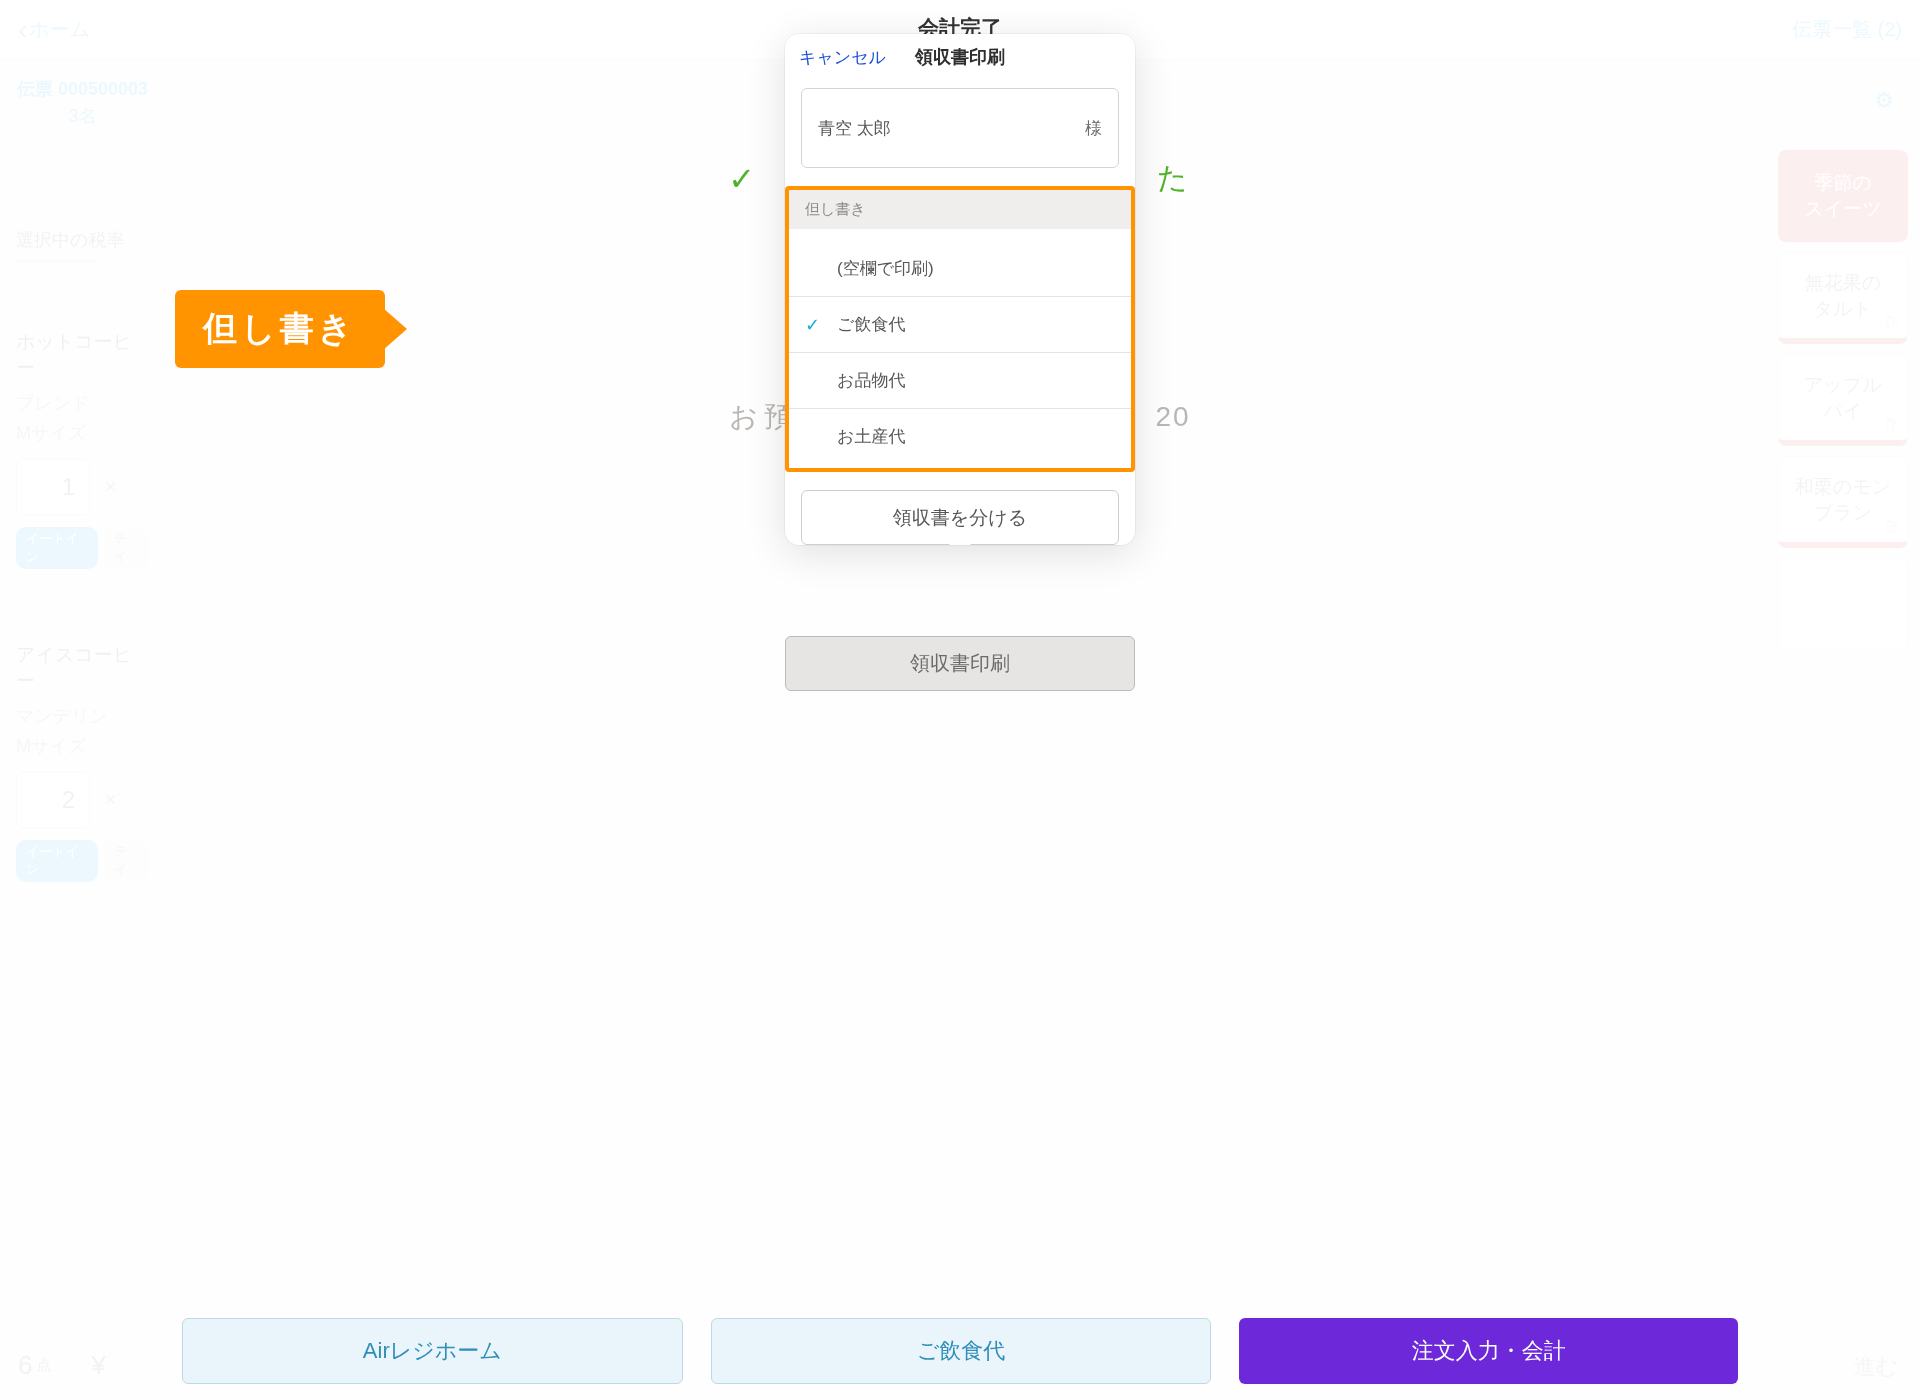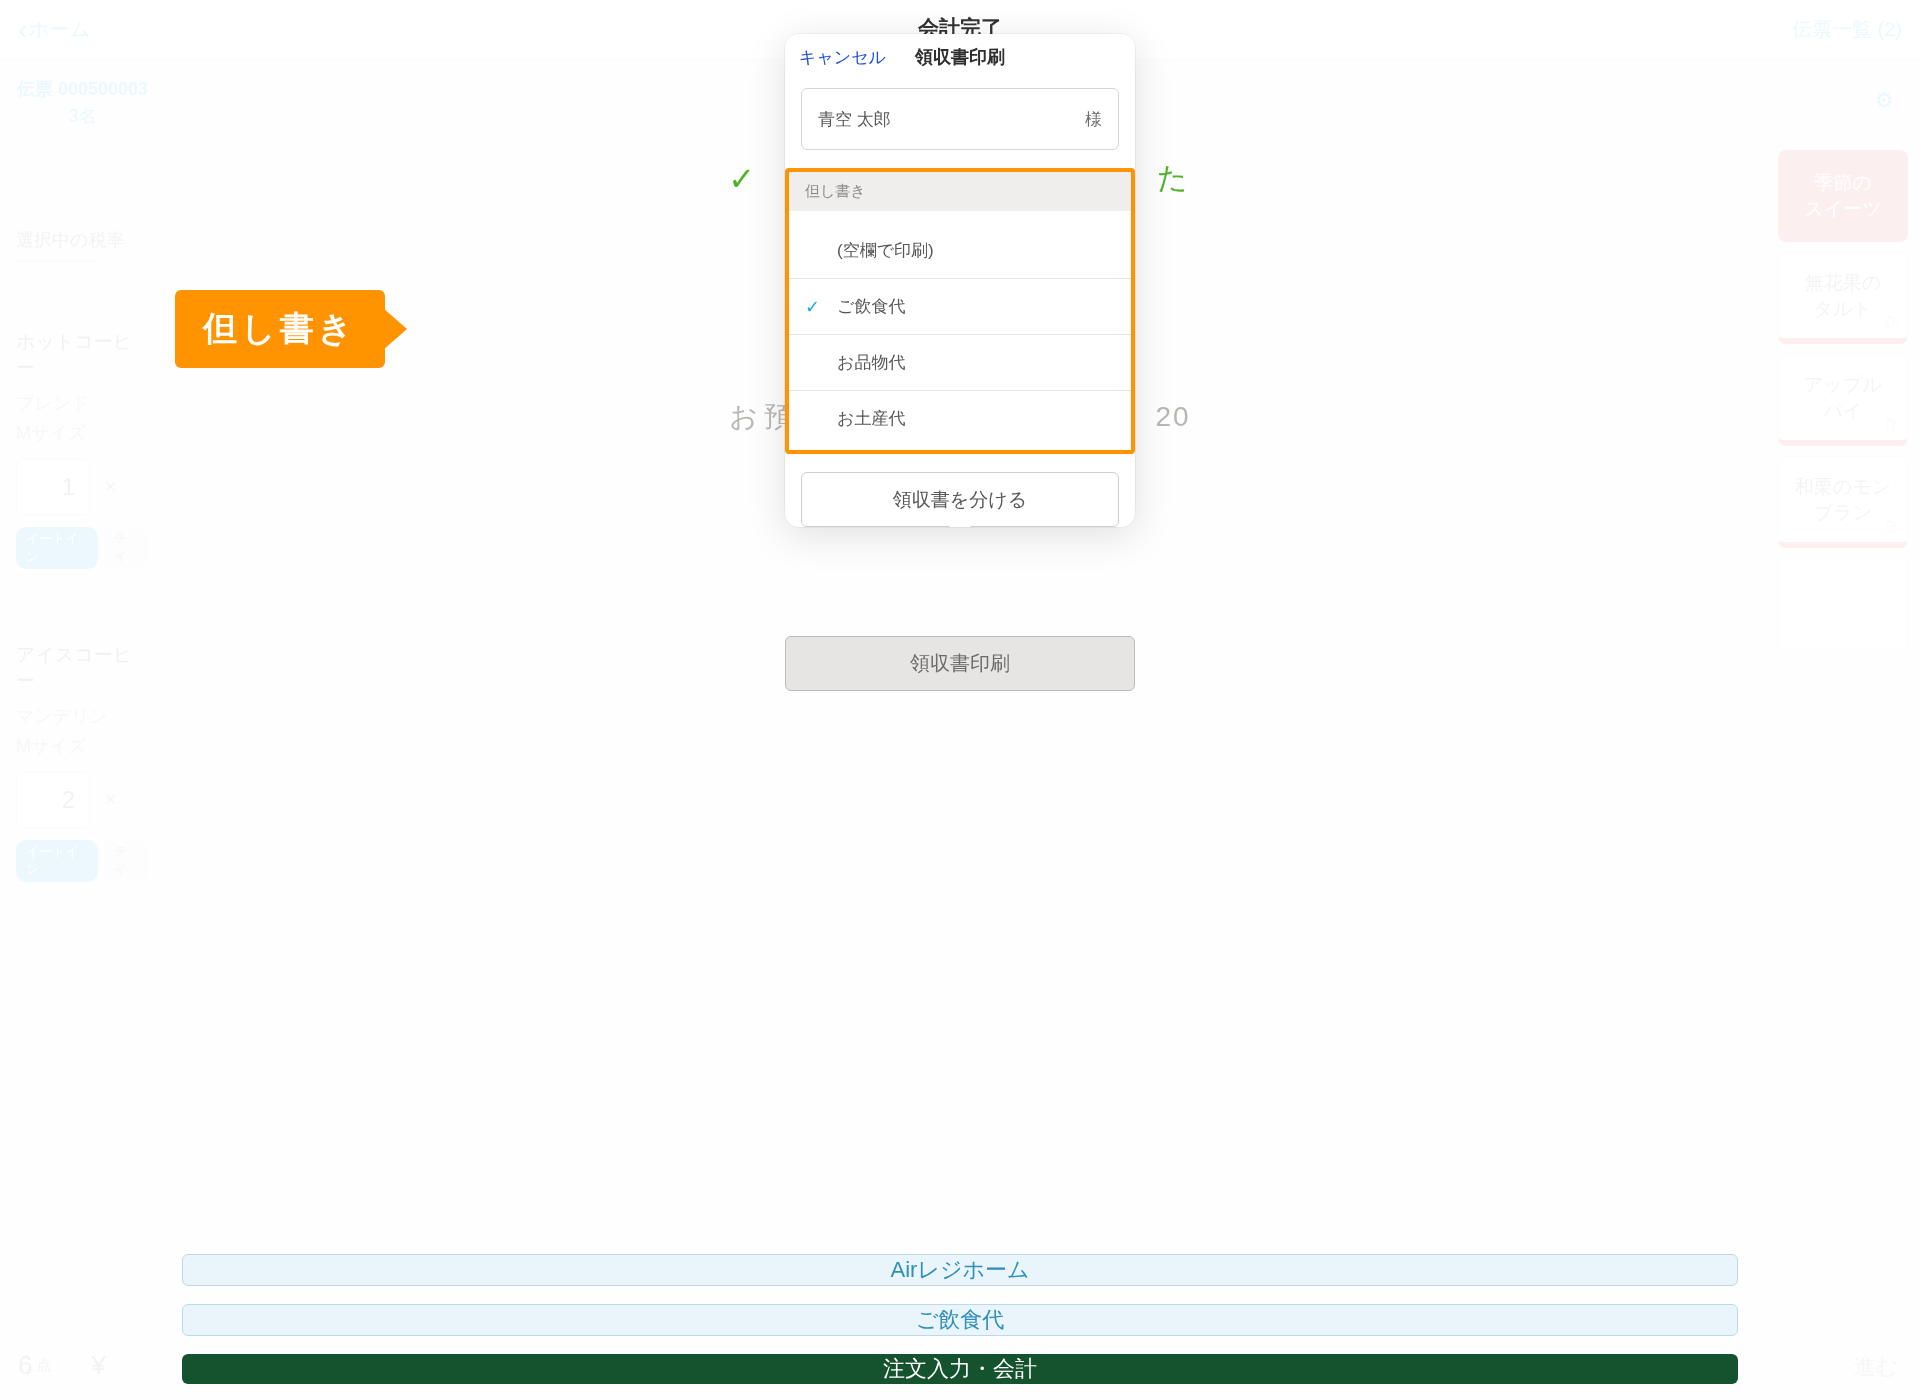--- a/index.html
+++ b/index.html
@@ -53,32 +53,32 @@
   .modal-card { position:absolute; left:170px; right:170px; top:0; bottom:0;text-decoration:underline; }
 
   .complete-title { position:absolute; top:14px; left:0; right:0; text-align:center; font-size:21px; font-weight:600; color:#333; }
   .complete-msg { position:absolute; top:158px; left:0; right:0; display:flex; align-items:center; justify-content:center; color:#4eb329; font-size:30px; letter-spacing:4px; }
   .complete-msg .chk { font-size:32px; margin-right:18px; }
   .deposit-line { position:absolute; top:398px; left:0; right:0; text-align:center; color:#b9b6b3; font-size:28px; letter-spacing:6px; }
   .deposit-line .tail { letter-spacing:2px; }
 
   .receipt-btn-ghost { position:absolute; left:50%; transform:translateX(-50%); top:636px; width:350px; height:55px; border:1px solid #bdbbba; border-radius:6px; background:#e7e5e3; color:#6b6b6b; font-size:20px; display:flex; align-items:center; justify-content:center; }
 
-  .footer-btns { position:absolute; left:12px; right:12px; bottom:16px; display:flex; gap:18px;flex-direction:column; }
+  .footer-btns { position:absolute; left:12px; right:12px; bottom:16px; display:flex; gap:28px; }
   .fbtn { flex:1; height:66px; border-radius:6px; display:flex; align-items:center; justify-content:center; font-size:22px; }
   .fbtn.light { background:#eaf5fb; border:1px solid #bcd9e7; color:#2f8fb9; }
-  .fbtn.primary { background:#14532d; color:#fff; }
+  .fbtn.primary { background:#6d28d9; color:#fff; }
 
   
   .popover { position:absolute; left:50%; transform:translateX(-50%); top:34px; width:350px; background:#fff; border-radius:14px; box-shadow:0 8px 40px rgba(0,0,0,.12), 0 0 0 1px rgba(0,0,0,.04); overflow:hidden; }
   .pop-head { position:relative; height:46px; display:flex; align-items:center; justify-content:center; }
   .pop-head .cancel { position:absolute; left:14px; color:#1d4ed8; font-size:17px; }
   .pop-head .title { font-size:18px; font-weight:600; color:#2f2f2f; }
 
-  .name-field { margin:8px 16px 0; height:62px; border:1px solid #d6d4d2; border-radius:6px; display:flex; align-items:center; padding:0 16px; color:#565656; font-size:17px; }
+  .name-field { margin:8px 16px 0; height:80px; border:1px solid #d6d4d2; border-radius:6px; display:flex; align-items:center; padding:0 16px; color:#565656; font-size:17px; }
   .name-field .suffix { margin-left:auto; color:#6d6d6d; }
 
   .proviso-sec { margin-top:18px; border:4px solid #ff9400; border-radius:4px; }
   .proviso-head { background:#f0eeec; color:#8c8a88; font-size:15px; padding:10px 16px; }
   .proviso-list { padding:12px 0 4px; }
   .prov-item { position:relative; padding:16px 16px 16px 48px; font-size:17px; color:#565656; border-bottom:1px solid #e6e4e2; }
   .prov-item:last-child { border-bottom:none; }
   .prov-item .tick { position:absolute; left:16px; top:50%; transform:translateY(-50%); color:#17a9df; font-size:18px; }
 
   .pop-btn { margin:18px 16px 0; height:55px; border:1px solid #d1cfcd; border-radius:6px; background:#fff; color:#565656; font-size:19px; display:flex; align-items:center; justify-content:center; }

